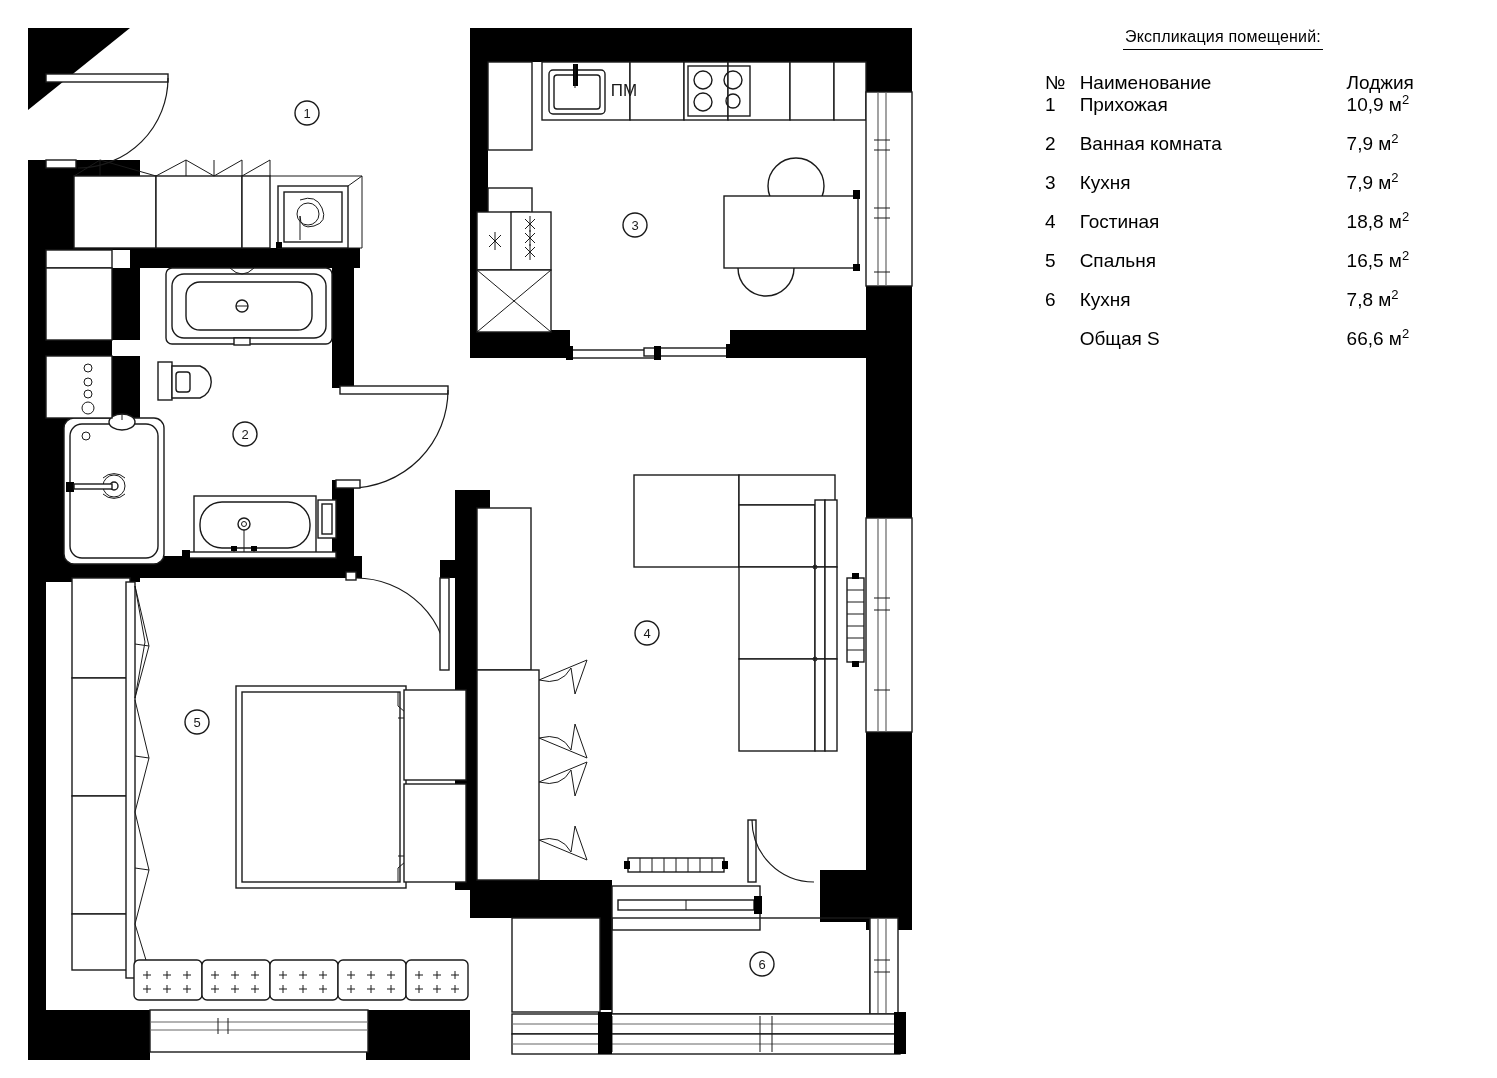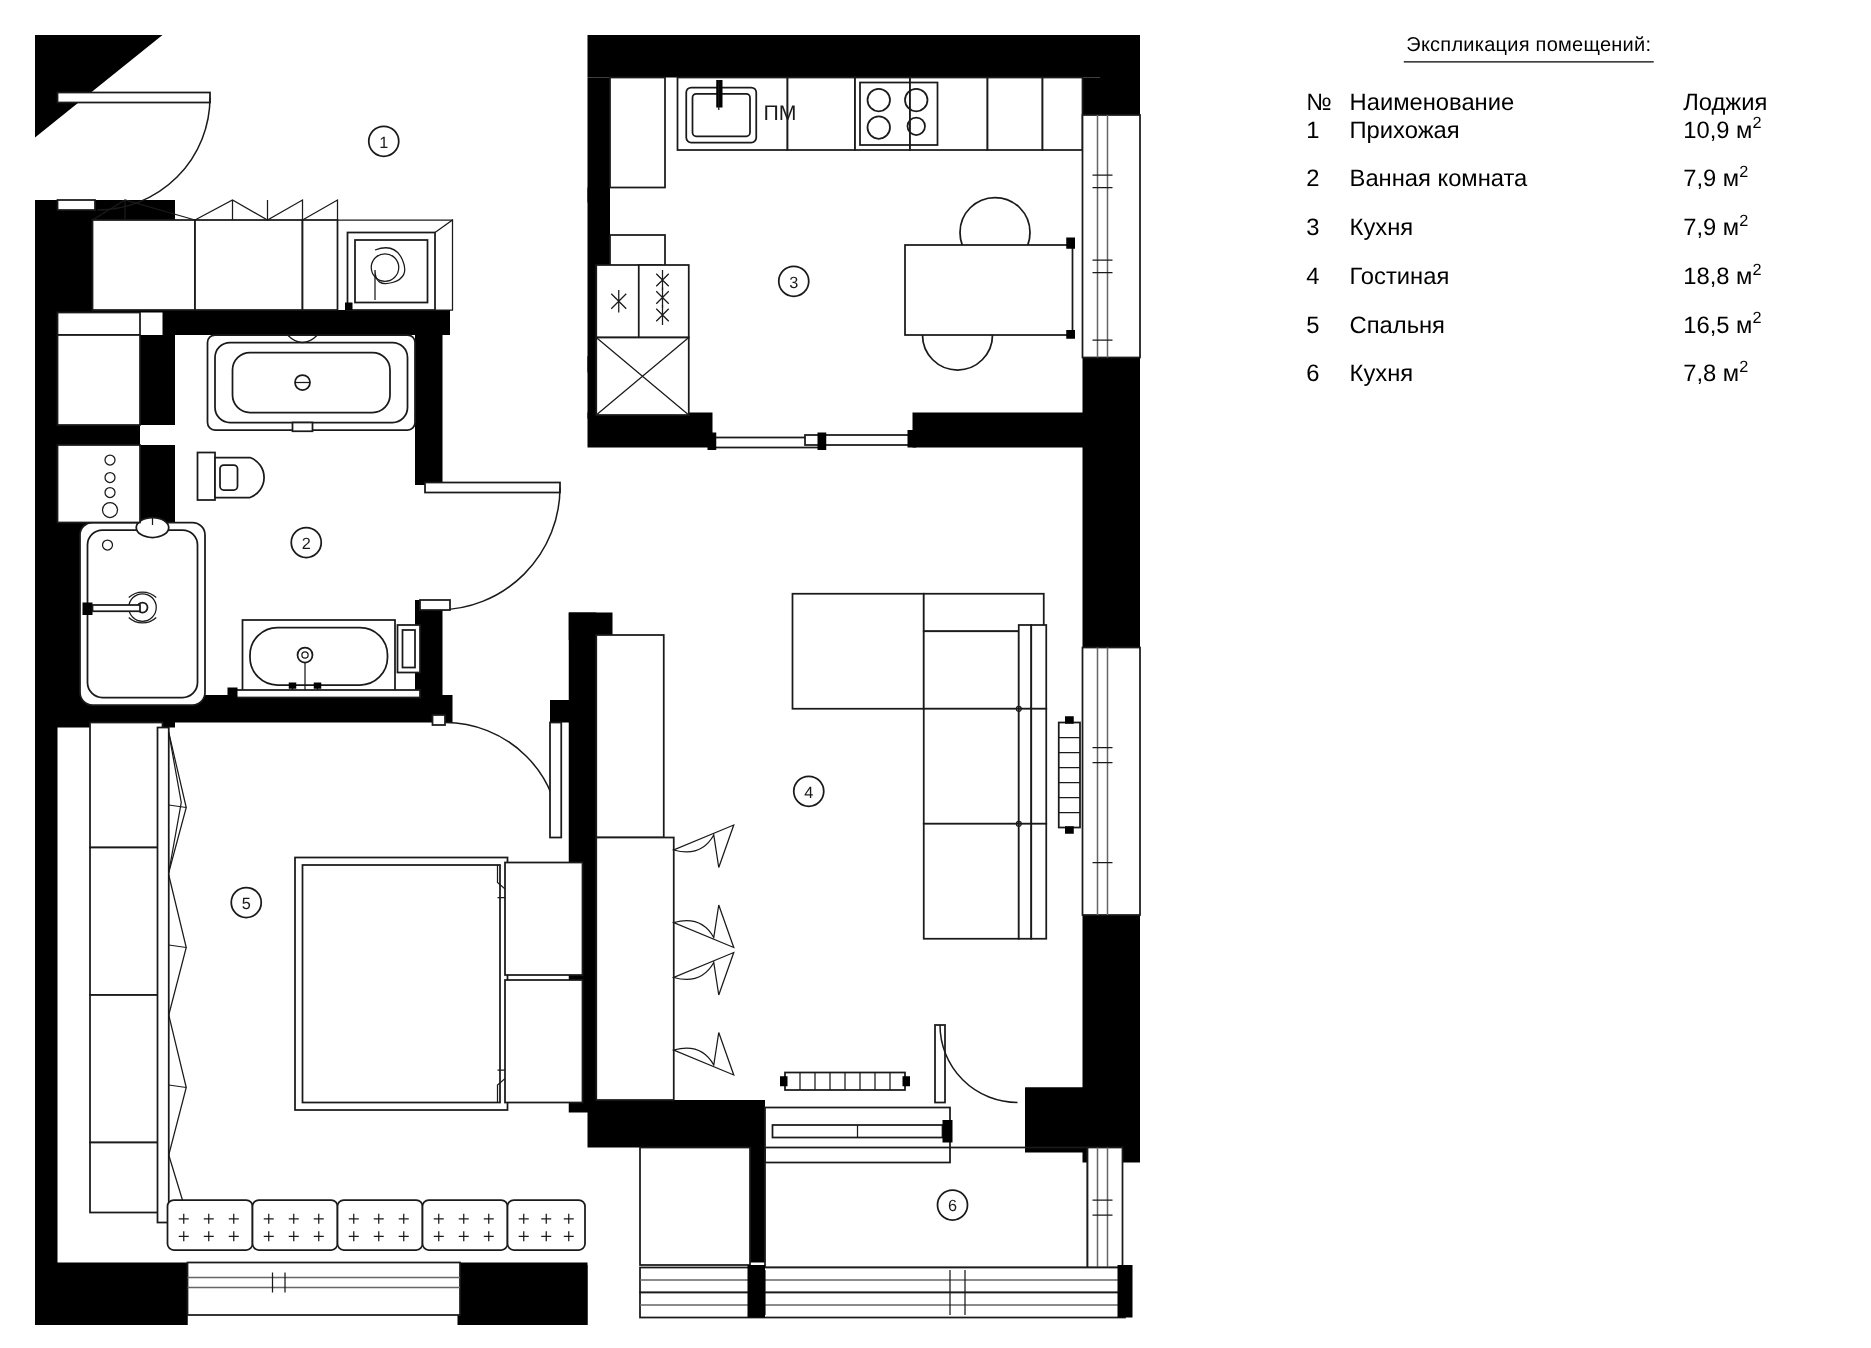--- a/index.html
+++ b/index.html
@@ -554,15 +554,20 @@
       <tr class="body-row">
         <td class="col-num">5</td>
         <td class="col-name">Спальня</td>
         <td class="col-area area-cell"><span>16,5 м</span><span class="sup">2</span></td>
       </tr>
       <tr class="body-row">
         <td class="col-num">6</td>
         <td class="col-name">Кухня</td>
         <td class="col-area area-cell"><span>7,8 м</span><span class="sup">2</span></td>
       </tr>
+      <tr class="body-row total">
+        <td class="col-num"></td>
+        <td class="col-name">Общая S</td>
+        <td class="col-area area-cell"><span>66,6 м</span><span class="sup">2</span></td>
+      </tr>
     </tbody>
   </table>
 </div>
 
 </body></html>

